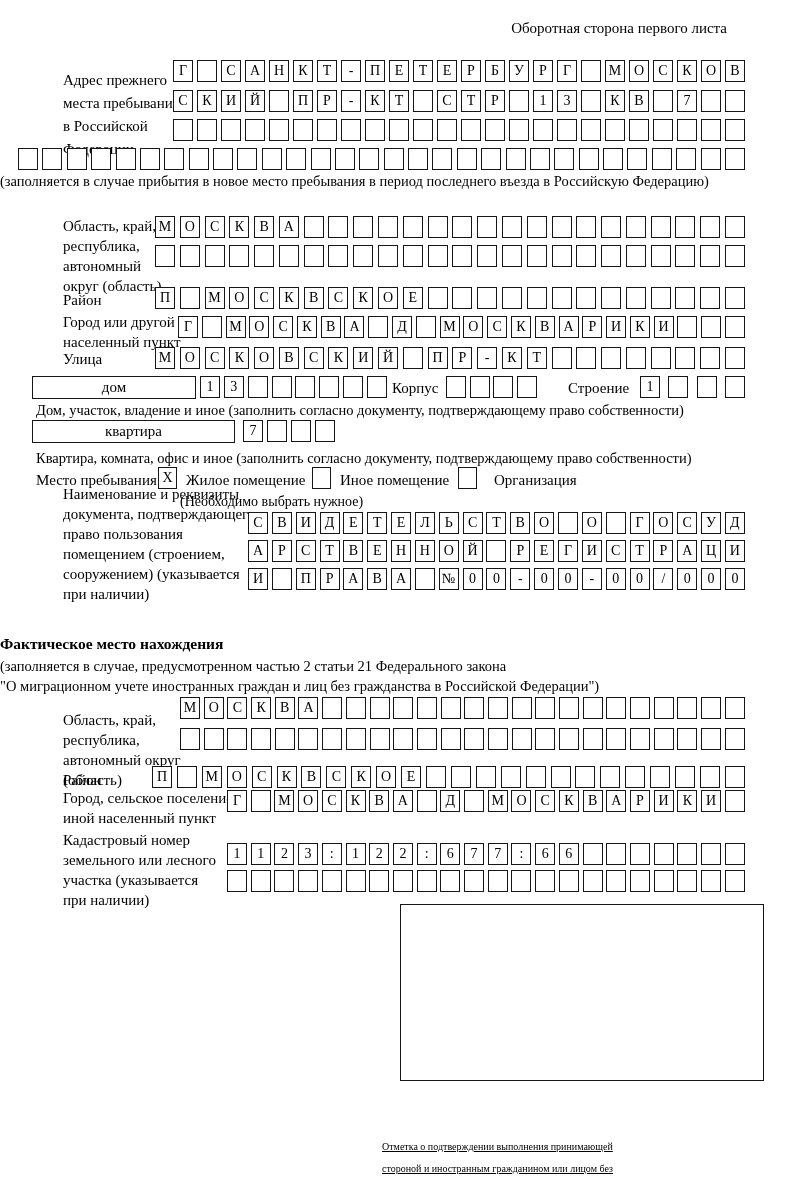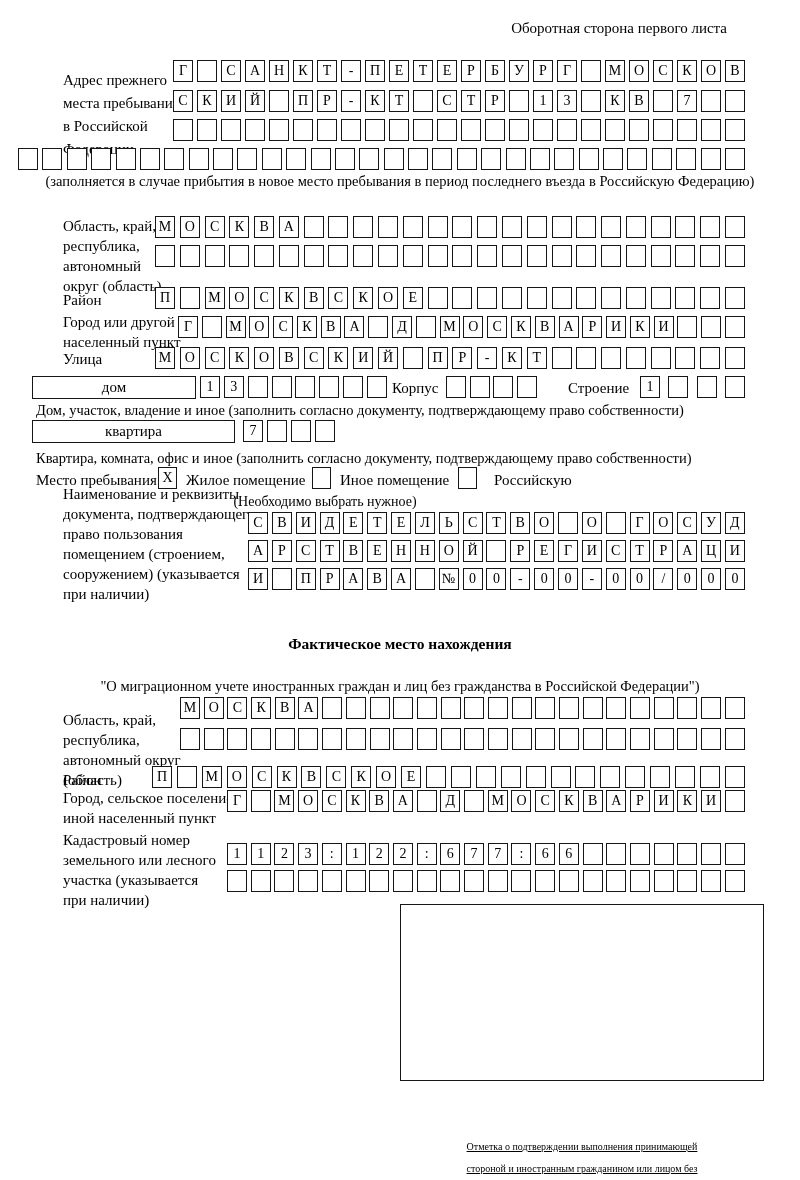--- a/index.html
+++ b/index.html
@@ -4,21 +4,21 @@
 <style>
   html,body { margin:0; padding:0; background:#fff; }
   .page {
     position:relative; width:784px; height:1180px; background:#ffffff;
     font-family:"Liberation Serif", serif; color:#000; overflow:hidden;
   }
   .abs { position:absolute; }
   .lbl { position:absolute; font-size:15px; line-height:20px; white-space:pre-line; }
   .lh23 { line-height:23px; }
   .small { font-size:14.5px; }
-  .center { text-align:center; }
+  .center { }
   .bold { font-weight:bold; }
   .fullw { left:0; width:800px; }
   .cellrow { position:absolute; display:flex; justify-content:space-between; }
   .cell {
     flex:none; box-sizing:border-box; width:20px; height:22px;
     border:1.6px solid #161616; background:#fff;
     display:flex; align-items:center; justify-content:center;
     font-size:14px; font-family:"Liberation Serif", serif;
   }
   .bigbox {
@@ -337,21 +337,21 @@
       <span class="cell"></span>
     </div>
   <div class="abs small" style="left:36px; top:450px;">Квартира, комната, офис и иное (заполнить согласно документу, подтверждающему право собственности)</div>
 
   <div class="lbl" style="left:36px; top:470px;">Место пребывания:</div>
   <div class="cbox" style="left:158px; top:467px;">X</div>
   <div class="lbl" style="left:186px; top:470px;">Жилое помещение</div>
   <div class="cbox" style="left:312px; top:467px;"></div>
   <div class="lbl" style="left:340px; top:470px;">Иное помещение</div>
   <div class="cbox" style="left:458px; top:467px;"></div>
-  <div class="lbl" style="left:494px; top:470px;">Российскую</div>
+  <div class="lbl" style="left:494px; top:470px;">Организация</div>
   <div class="abs center" style="left:180px; top:494px; width:290px; font-size:14px;">(Необходимо выбрать нужное)</div>
 
   <div class="lbl" style="left:63px; top:484px;">Наименование и реквизиты
 документа, подтверждающего
 право пользования
 помещением (строением,
 сооружением) (указывается
 при наличии)</div>
   <div class="cellrow" style="left:248px; top:512px; width:497px;">
       <span class="cell">С</span>
@@ -417,20 +417,21 @@
       <span class="cell">-</span>
       <span class="cell">0</span>
       <span class="cell">0</span>
       <span class="cell">/</span>
       <span class="cell">0</span>
       <span class="cell">0</span>
       <span class="cell">0</span>
     </div>
 
   <div class="abs fullw center bold" style="top:635px; font-size:15.5px;">Фактическое место нахождения</div>
+  <div class="abs fullw center small" style="top:658px;">(заполняется в случае, предусмотренном частью 2 статьи 21 Федерального закона</div>
   <div class="abs fullw center small" style="top:678px;">"О миграционном учете иностранных граждан и лиц без гражданства в Российской Федерации")</div>
 
   <div class="lbl" style="left:63px; top:694px;margin-top:16px;">Область, край,
 республика,
 автономный округ
 (область)</div>
   <div class="cellrow" style="left:180px; top:697px; width:565px;">
       <span class="cell">М</span>
       <span class="cell">О</span>
       <span class="cell">С</span>

